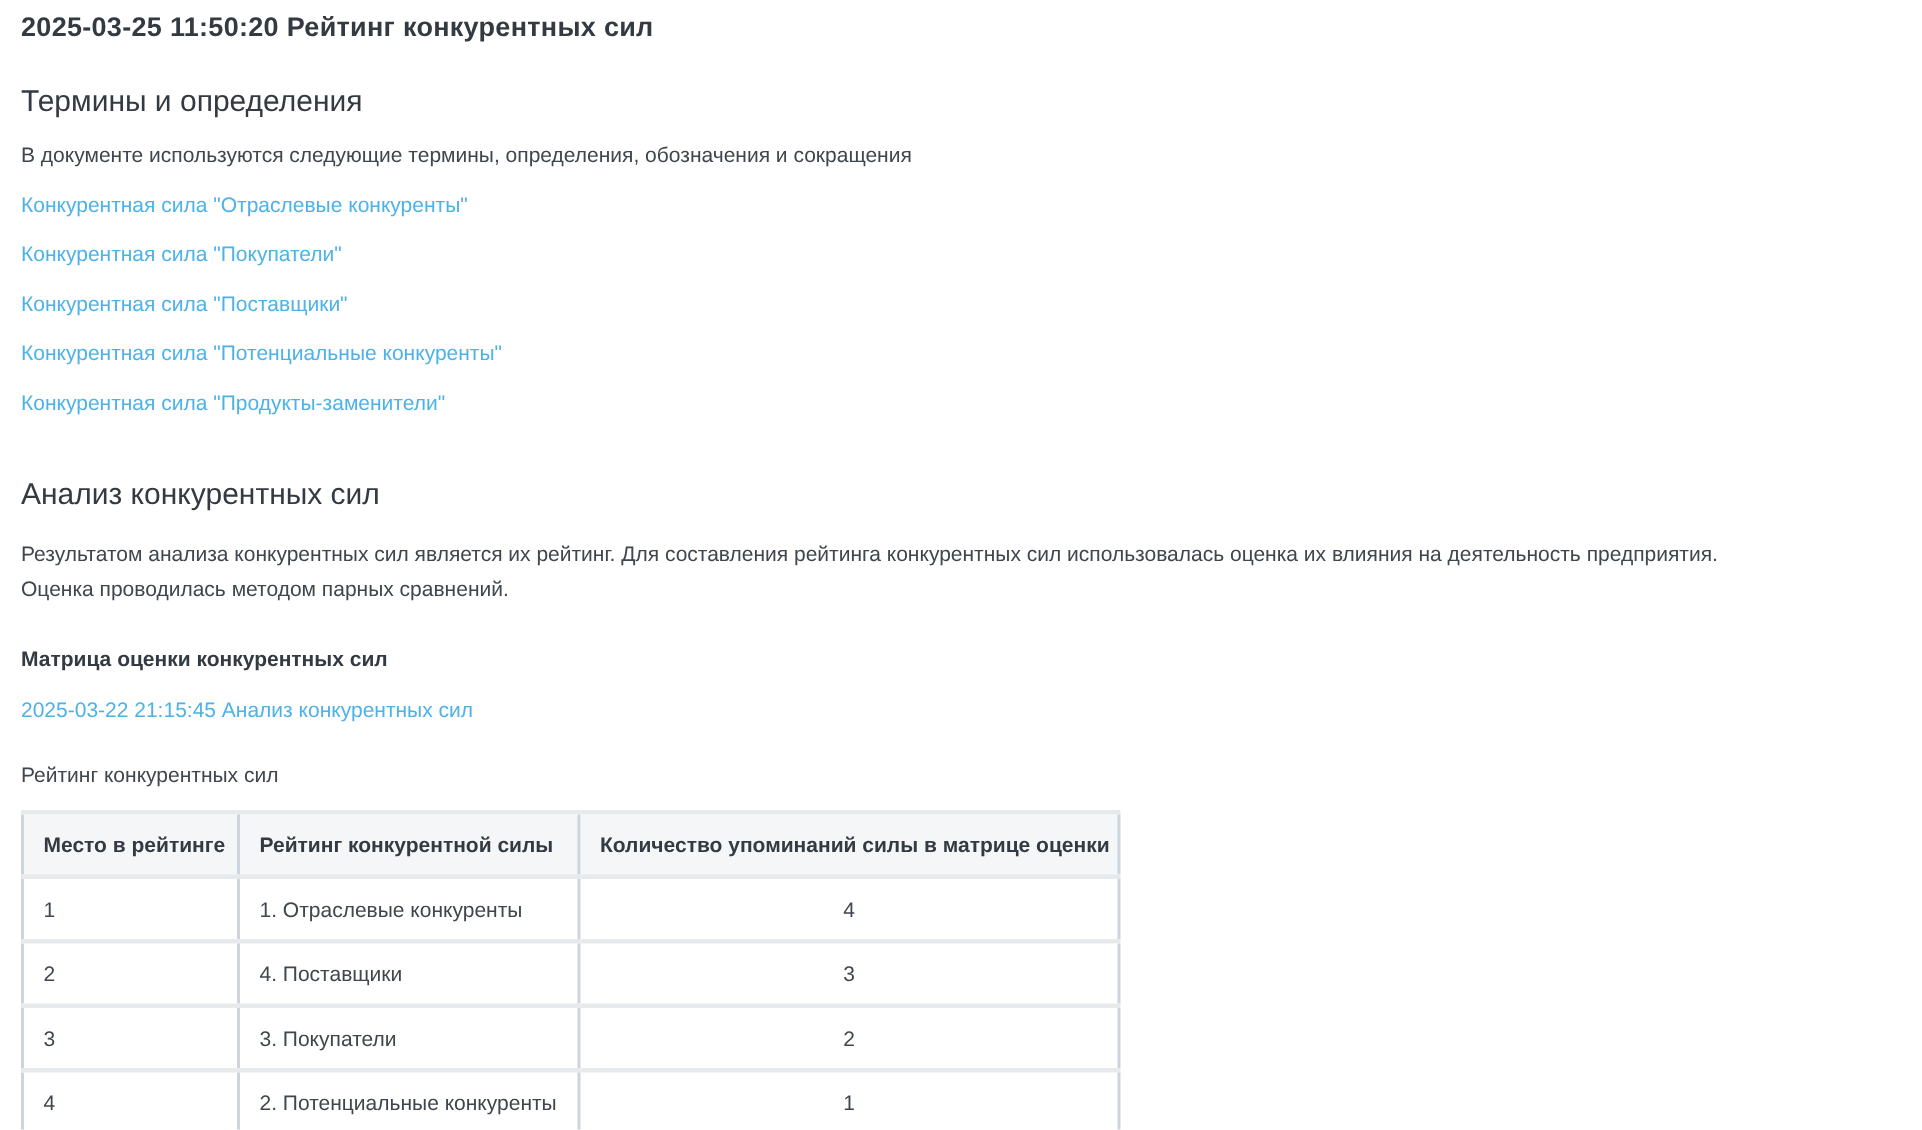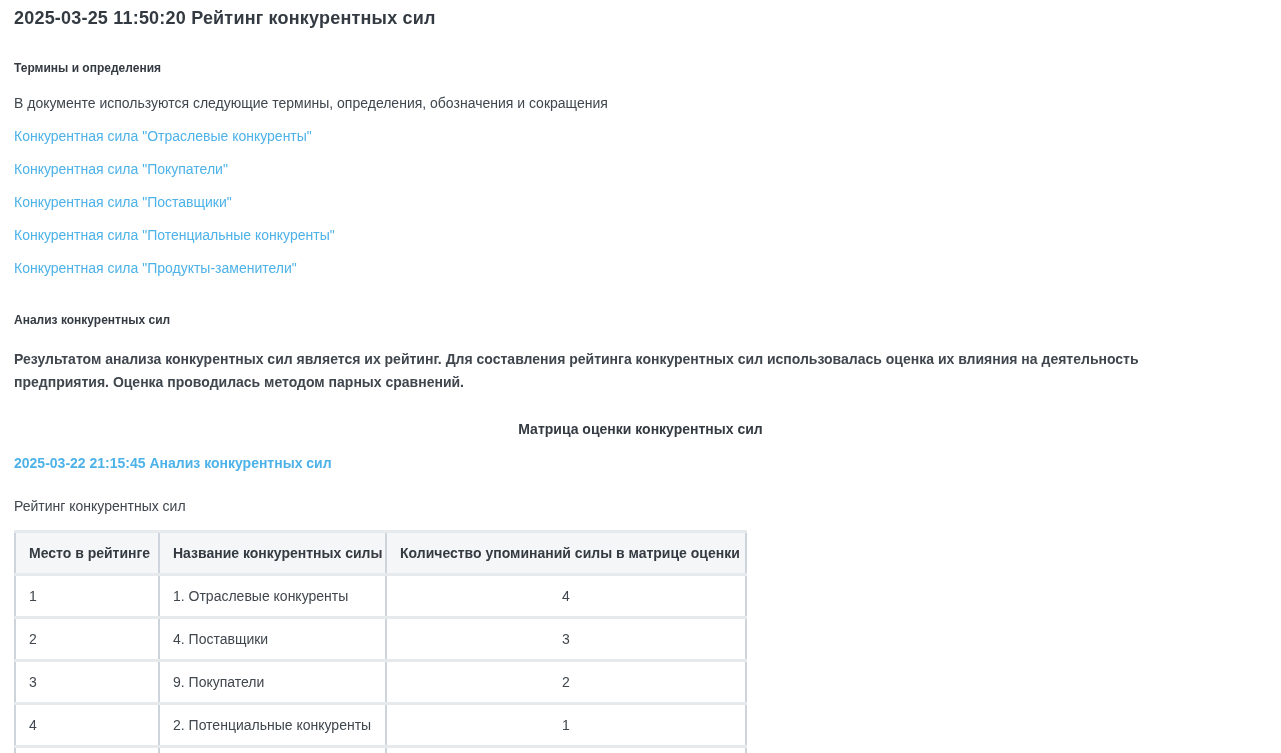--- a/index.html
+++ b/index.html
@@ -25,58 +25,55 @@
 
   h1.page-title{
     font-size:18px;
     line-height:26px;
     font-weight:700;
     color:var(--heading);
     margin:5px 0 0 0;
     letter-spacing:0.2px;
   }
   h2.section-heading{
-    font-size:12px;
+    font-size:20px;
     line-height:18px;
-    font-weight:700;
+    font-weight:400;
     color:var(--heading);
     margin:28px 0 0 0;
   }
-  h2.section-heading.analysis{margin-top:35px;}
+  h2.section-heading.analysis{margin-top:45px;}
 
   p.intro-par{margin:18px 0 0 0;line-height:16px;}
 
   .terms-links a.term-link{
     display:block;
     margin-top:17px;
     color:var(--link);
     text-decoration:none;
     line-height:16px;
     cursor:pointer;
   }
 
   p.analysis-par{
     margin:19px 0 0 0;
     line-height:23px;
     max-width:1160px;
-    font-weight:bold;
   }
   p.bold-label{
     margin:27px 0 0 0;
     font-weight:700;
     color:var(--heading);
     line-height:16px;
-    text-align:center;
   }
   p.link-line{margin:18px 0 0 0;line-height:16px;}
   a.doc-link{
     color:var(--link);
     text-decoration:none;
     cursor:pointer;
-    font-weight:bold;
   }
   p.plain-label{margin:27px 0 0 0;line-height:16px;}
 
   table.rating-table{
     border-collapse:collapse;
     table-layout:fixed;
     width:731px;
     margin-top:16px;
   }
   table.rating-table th,
@@ -137,38 +134,38 @@
 
   <table class="rating-table">
     <colgroup>
       <col class="col-rank">
       <col class="col-force">
       <col class="col-mentions">
     </colgroup>
     <thead>
       <tr id="rating-table-head-row">
           <th>Место в рейтинге</th>
-          <th>Название конкурентных силы</th>
+          <th>Рейтинг конкурентной силы</th>
           <th>Количество упоминаний силы в матрице оценки</th>
         </tr>
     </thead>
     <tbody id="rating-table-body">
         <tr>
           <td>1</td>
           <td>1. Отраслевые конкуренты</td>
           <td class="center">4</td>
         </tr>
         <tr>
           <td>2</td>
           <td>4. Поставщики</td>
           <td class="center">3</td>
         </tr>
         <tr>
           <td>3</td>
-          <td>9. Покупатели</td>
+          <td>3. Покупатели</td>
           <td class="center">2</td>
         </tr>
         <tr>
           <td>4</td>
           <td>2. Потенциальные конкуренты</td>
           <td class="center">1</td>
         </tr>
         <tr>
           <td>5</td>
           <td>5. Продукты-заменители</td>

